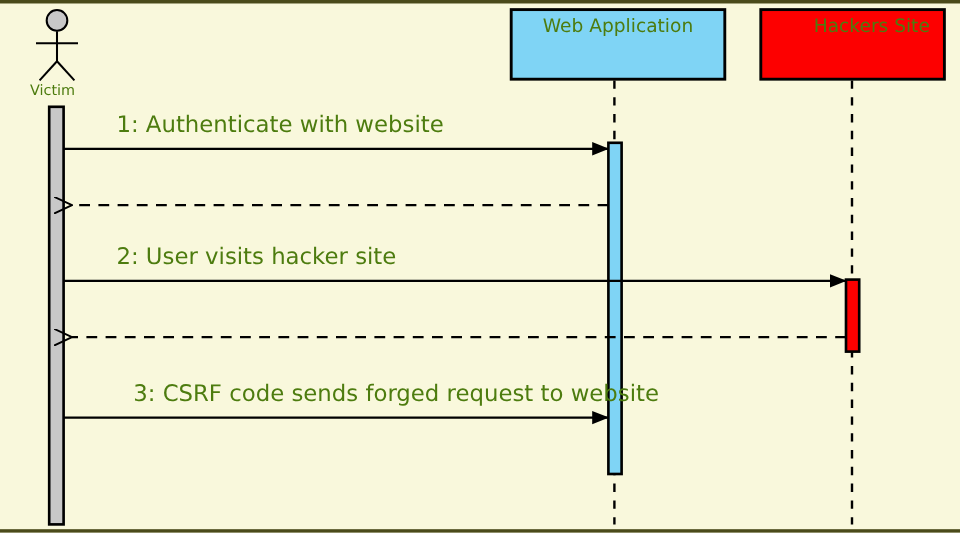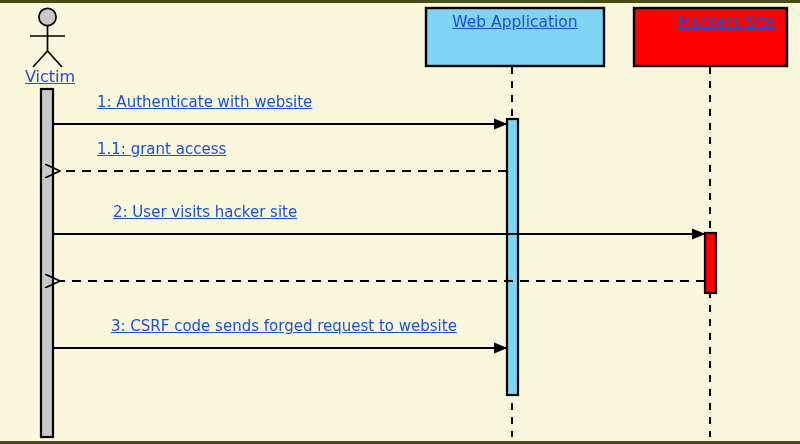--- a/index.html
+++ b/index.html
@@ -30,33 +30,32 @@
     position: absolute;
     left: 0;
     top: 0;
     width: 800px;
     height: 444px;
   }
   .lbl {
     position: absolute;
     font-family: "DejaVu Sans", "Liberation Sans", sans-serif;
     font-size: 15px;
-    color: #1d4ed8;
+    color: #4d7c0f;
     white-space: nowrap;
     line-height: 1;
-    text-decoration: underline;
   }
   .participant-label {
     font-size: 15.5px;
   }
   .actor-label {
-    font-size: 16px;
+    font-size: 12px;
   }
   .msg-label {
-    font-size: 15px;
+    font-size: 19px;
     text-align: center;
   }
 </style>
 </head>
 <body>
 
 <div id="diagram-root">
 
   <svg class="canvas" viewBox="0 0 800 444" xmlns="http://www.w3.org/2000/svg">
     <defs>
@@ -102,20 +101,19 @@
   </svg>
 
   <div class="lbl participant-label" style="left:426px; top:12px; width:178px; text-align:center;">Web Application</div>
 
   <div class="lbl participant-label" style="left:634px; top:12px; width:153px; text-align:center;padding-left:16px;">Hackers Site</div>
 
   <div class="lbl actor-label" style="left:25px; top:66px;">Victim</div>
 
   <div class="lbl msg-label" style="left:97px; top:92px;">1: Authenticate with website</div>
 
-  <div class="lbl msg-label" style="left:97px; top:139px;">1.1: grant access</div>
 
-  <div class="lbl msg-label" style="left:97px; top:202px;margin-left:16px;">2: User visits hacker site</div>
+  <div class="lbl msg-label" style="left:97px; top:202px;">2: User visits hacker site</div>
 
 
   <div class="lbl msg-label" style="left:111px; top:316px;">3: CSRF code sends forged request to website</div>
 
 </div>
 
 </body></html>

